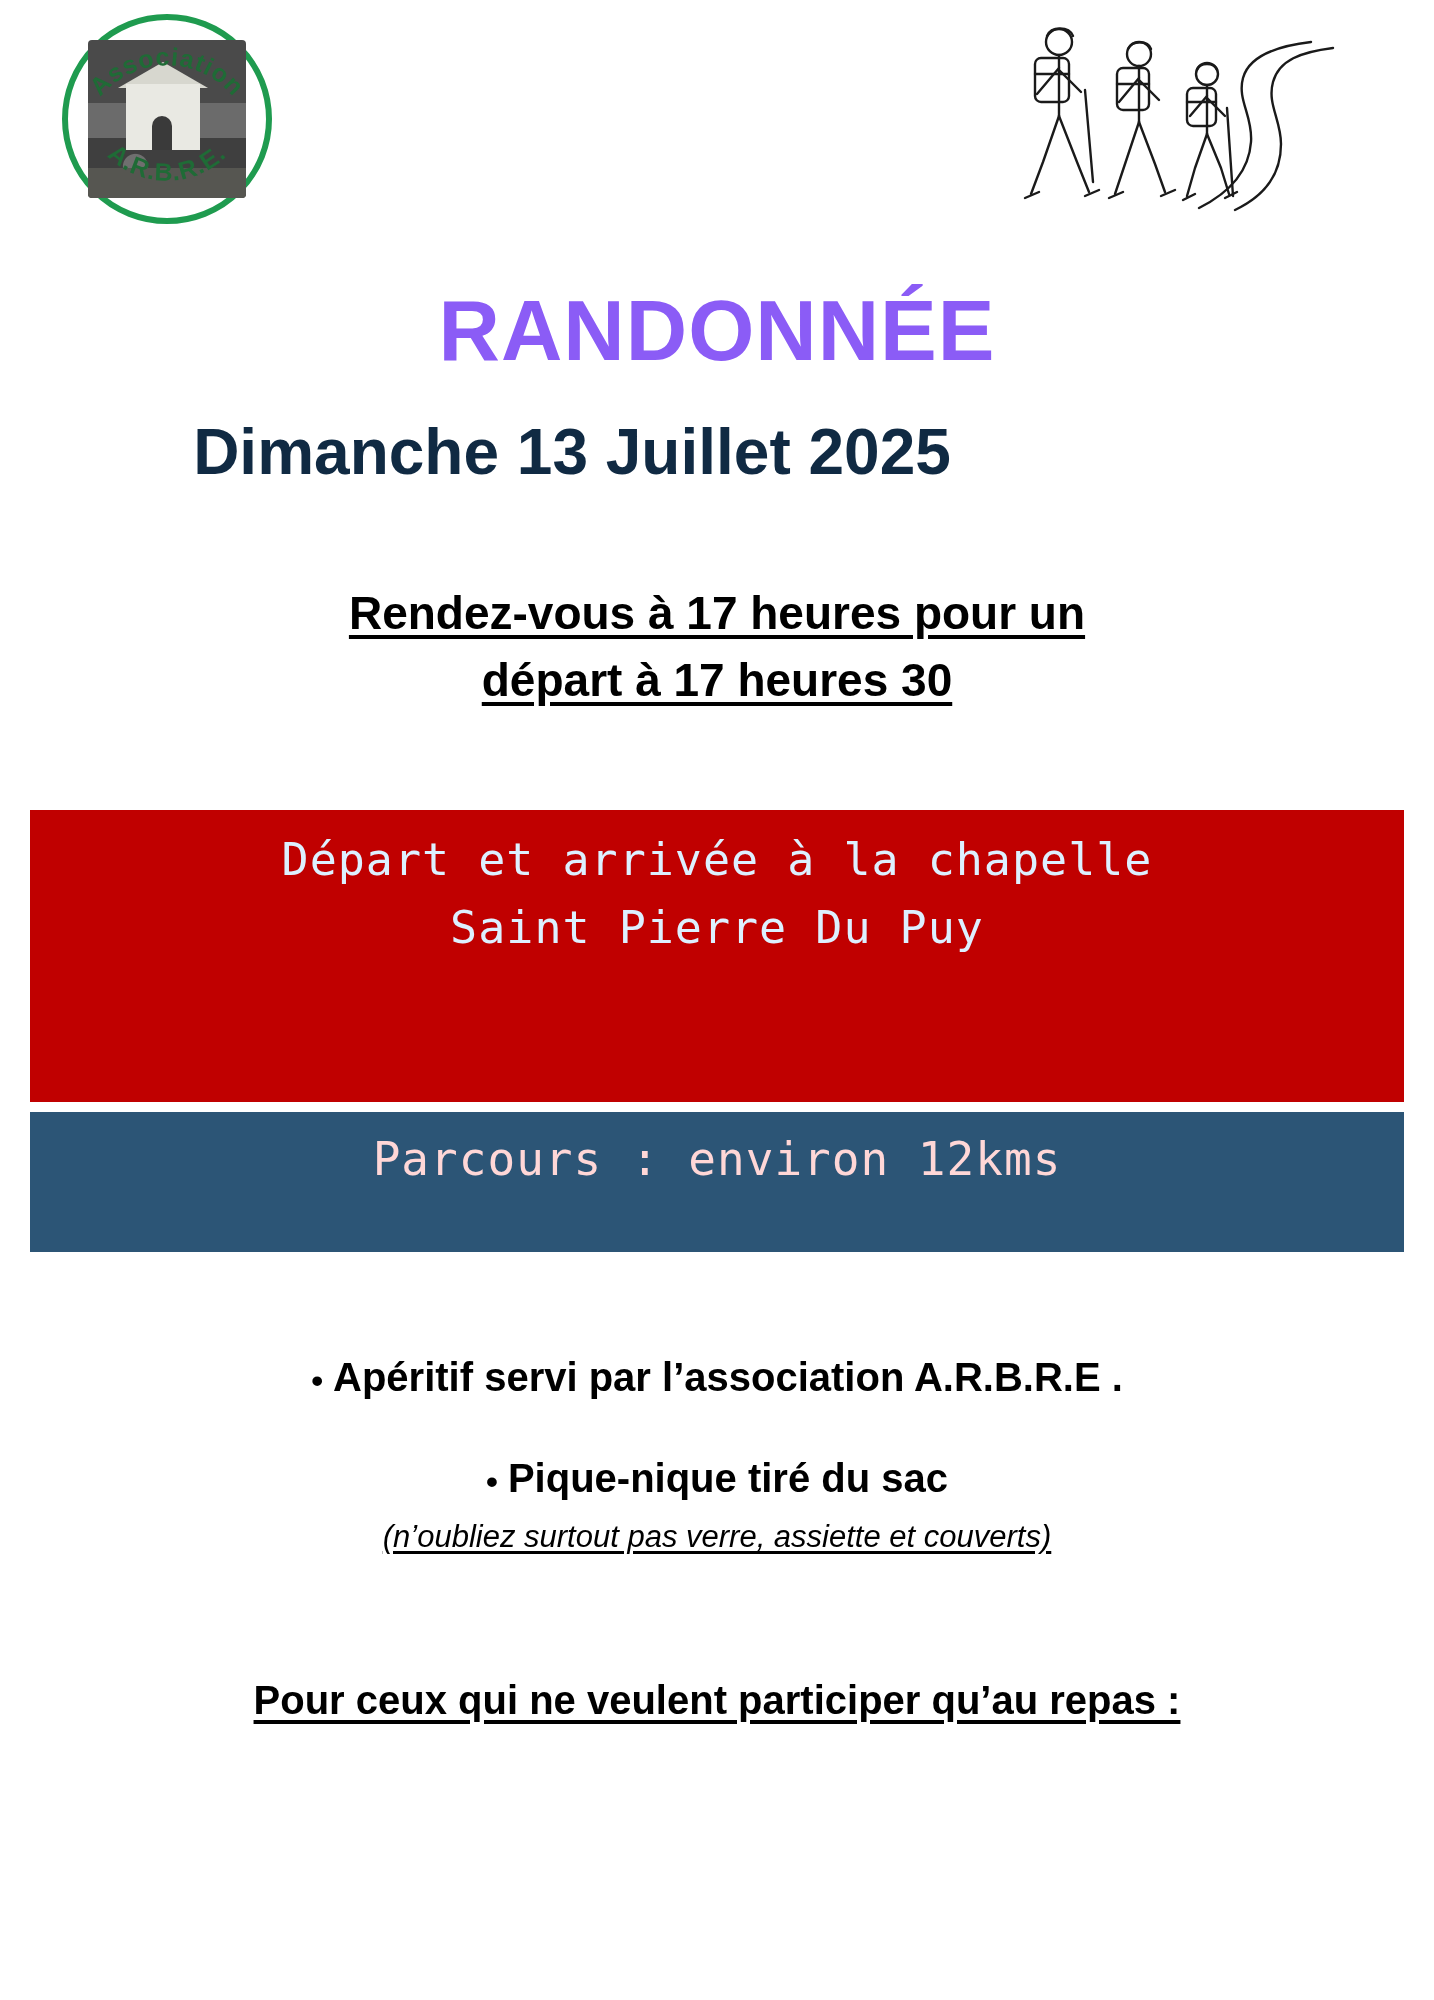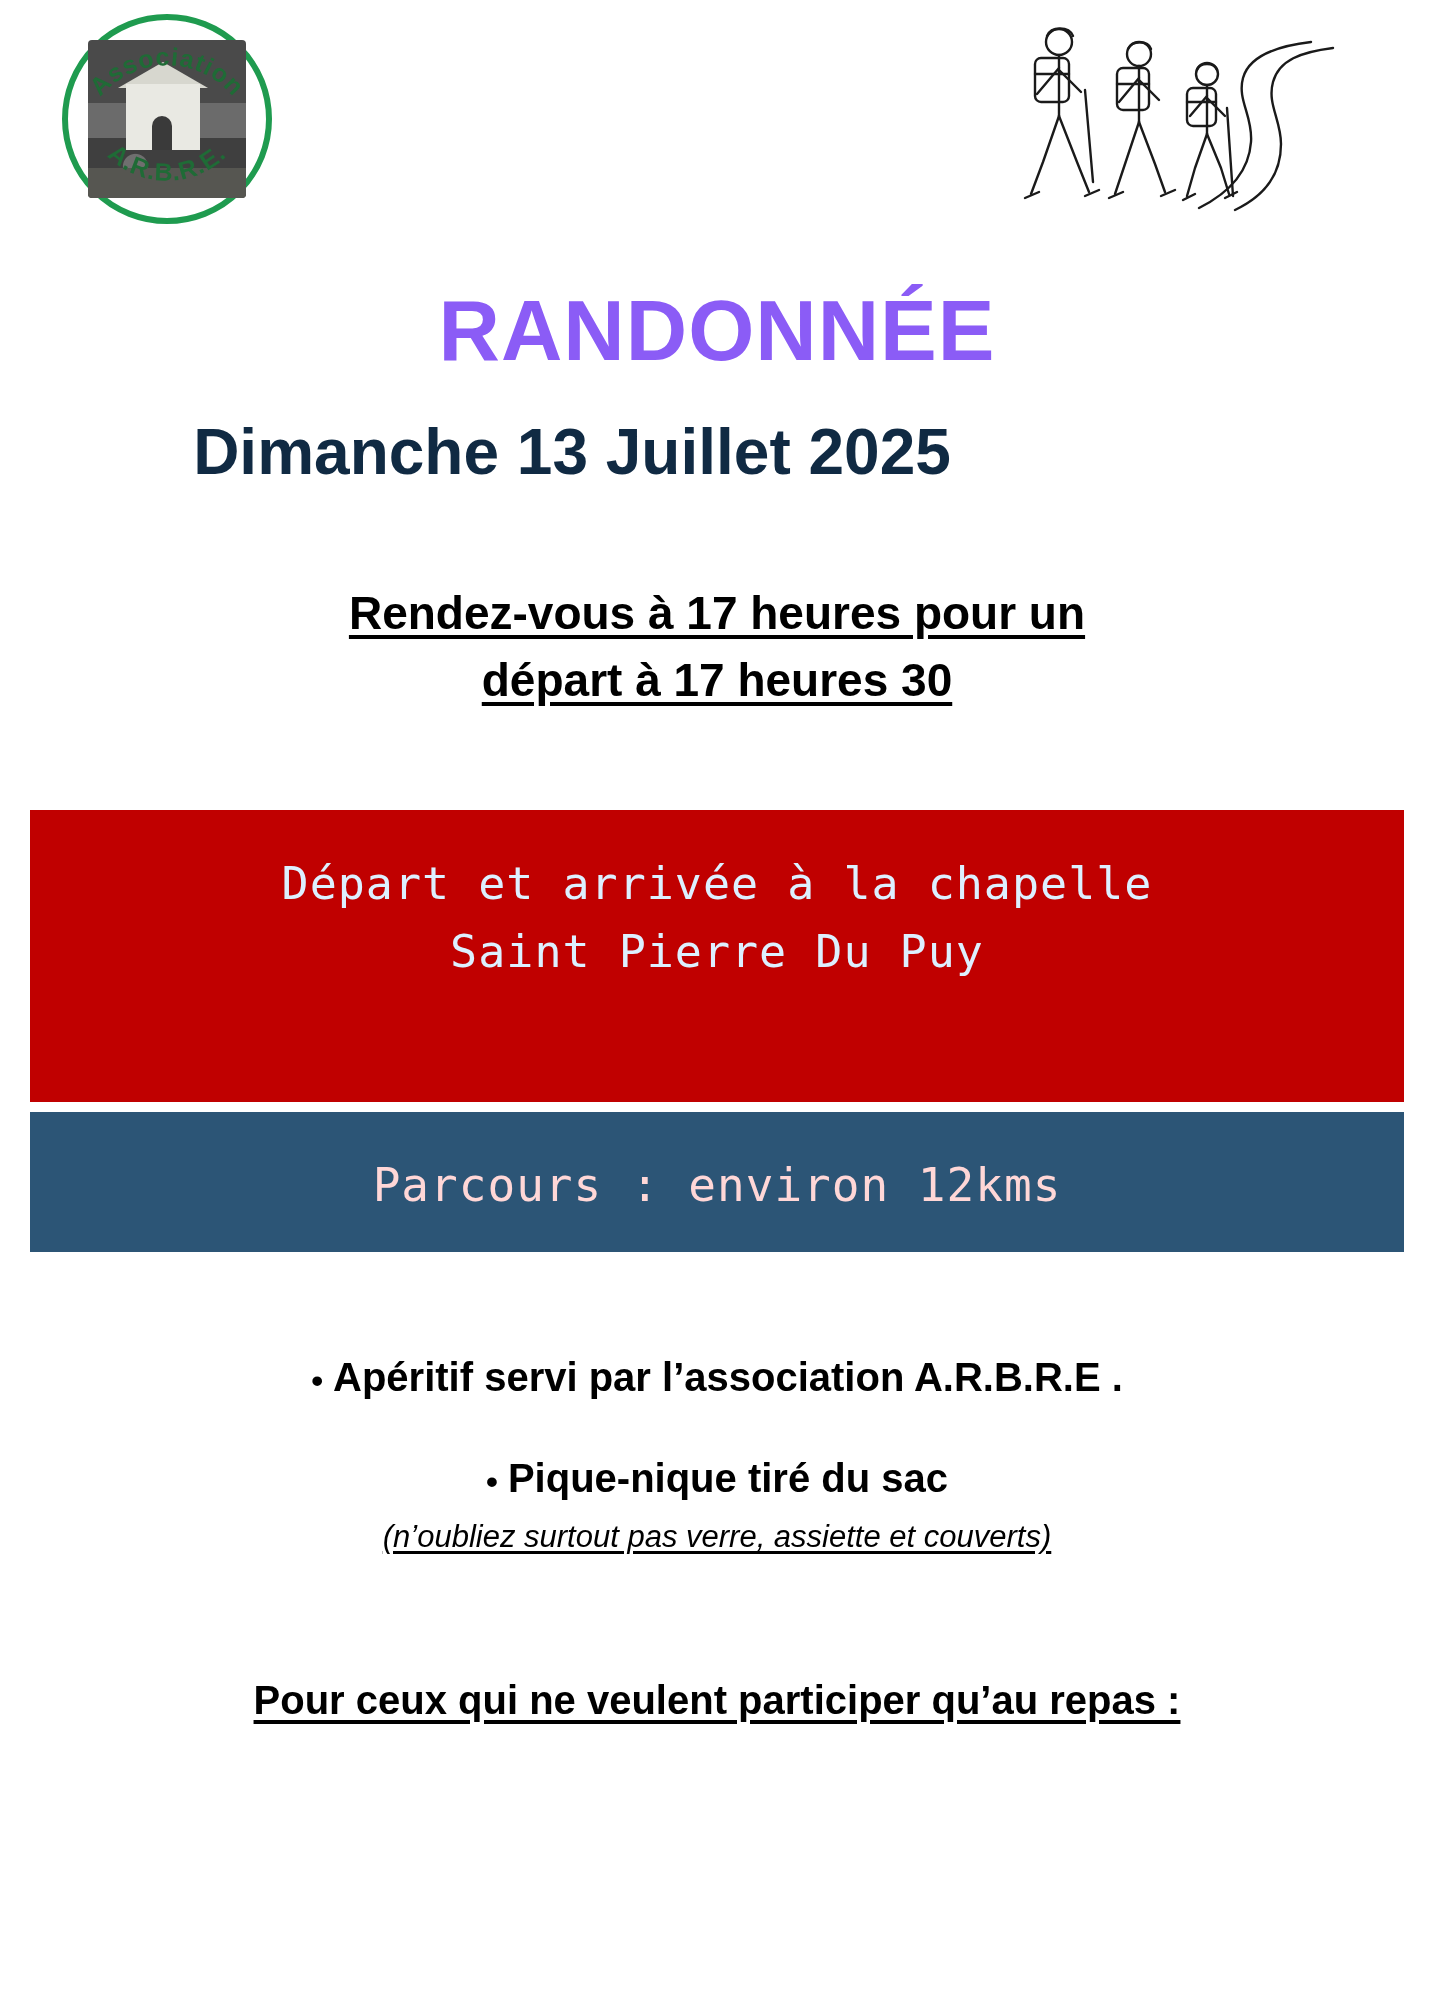--- a/index.html
+++ b/index.html
@@ -156,32 +156,32 @@
     position: absolute;
     left: 30px;
     width: 1374px;
     box-sizing: border-box;
     text-align: center;
   }
   .band-red {
     top: 810px;
     height: 292px;
     background: #c00000;
-    padding-top: 40px;
+    padding-top: 16px;
     color: #ddf0ff;
     font-family: "DejaVu Sans Mono", monospace;
     font-size: 45px;
     line-height: 1.52;
     letter-spacing: 1px;
   }
   .band-blue {
     top: 1112px;
     height: 140px;
     background: #2c5576;
-    padding-top: 46px;
+    padding-top: 20px;
     color: #ffd7d7;
     font-family: "DejaVu Sans Mono", monospace;
     font-size: 46px;
     letter-spacing: 1px;
   }
 
   
   .bullets {
     position: absolute;
     left: 0;

